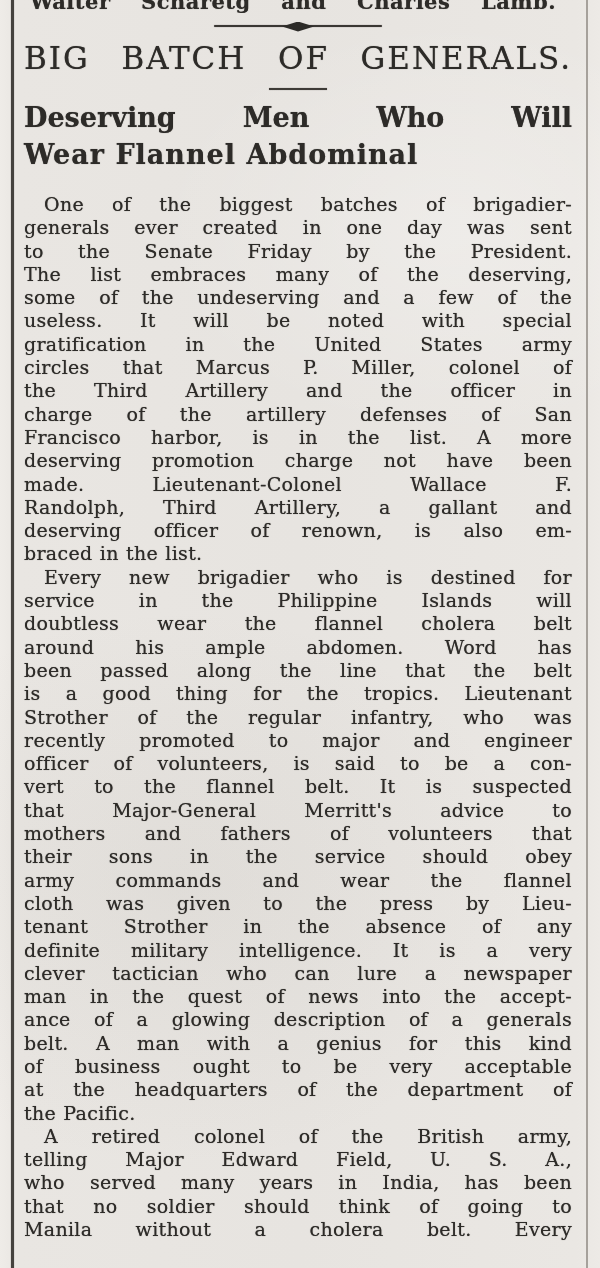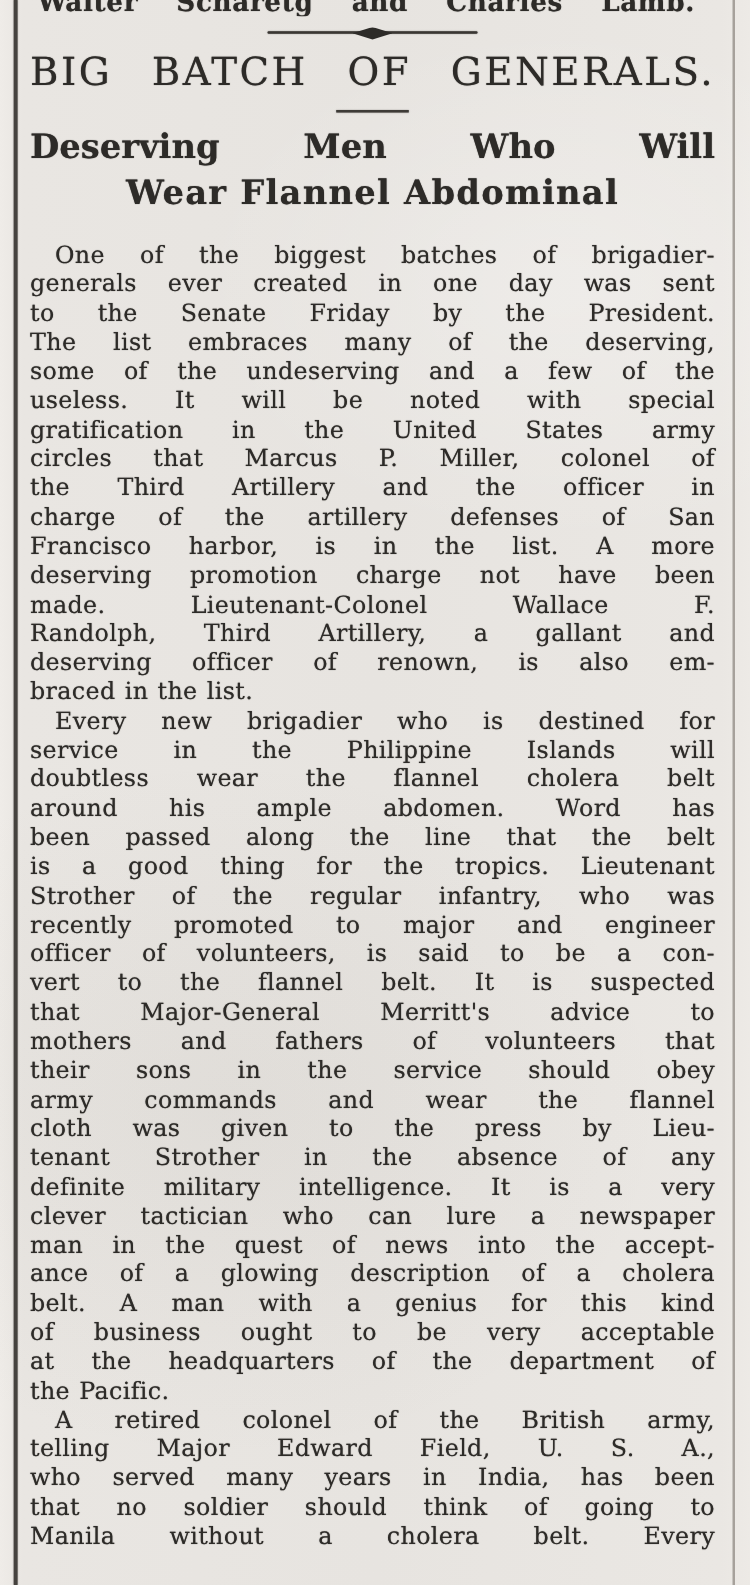--- a/index.html
+++ b/index.html
@@ -100,21 +100,21 @@
     margin: 11px auto 0 auto;
     box-shadow: 0 0 1px rgba(62,59,55,0.7);
   }
   .subhead {
     margin-top: 9px;
     font-weight: bold;
     font-size: 27px;
     line-height: 37px;
   }
   .subhead .justify-line { text-align: justify; text-align-last: justify; }
-  .subhead .center-line  { text-align: center; letter-spacing: 1px; }
+  .subhead .center-line  { text-align: left; letter-spacing: 1px; }
 
   .article-body {
     margin-top: 20px;
     font-size: 19px;
     line-height: 23.3px;
   }
   .line {
     height: 23.3px;
     letter-spacing: 0.3px;
     word-spacing: 1px;
@@ -182,21 +182,21 @@
       <div class="line">vert to the flannel belt. It is suspected</div>
       <div class="line">that Major-General Merritt's advice to</div>
       <div class="line">mothers and fathers of volunteers that</div>
       <div class="line">their sons in the service should obey</div>
       <div class="line">army commands and wear the flannel</div>
       <div class="line">cloth was given to the press by Lieu-</div>
       <div class="line">tenant Strother in the absence of any</div>
       <div class="line">definite military intelligence. It is a very</div>
       <div class="line">clever tactician who can lure a newspaper</div>
       <div class="line">man in the quest of news into the accept-</div>
-      <div class="line">ance of a glowing description of a cholera</div>
+      <div class="line">ance of a glowing description of a generals</div>
       <div class="line">belt. A man with a genius for this kind</div>
       <div class="line">of business ought to be very acceptable</div>
       <div class="line">at the headquarters of the department of</div>
       <div class="line end">the Pacific.</div>
       <div class="line indent">A retired colonel of the British army,</div>
       <div class="line">telling Major Edward Field, U. S. A.,</div>
       <div class="line">who served many years in India, has been</div>
       <div class="line">that no soldier should think of going to</div>
       <div class="line">Manila without a cholera belt. Every</div>
     </div>

